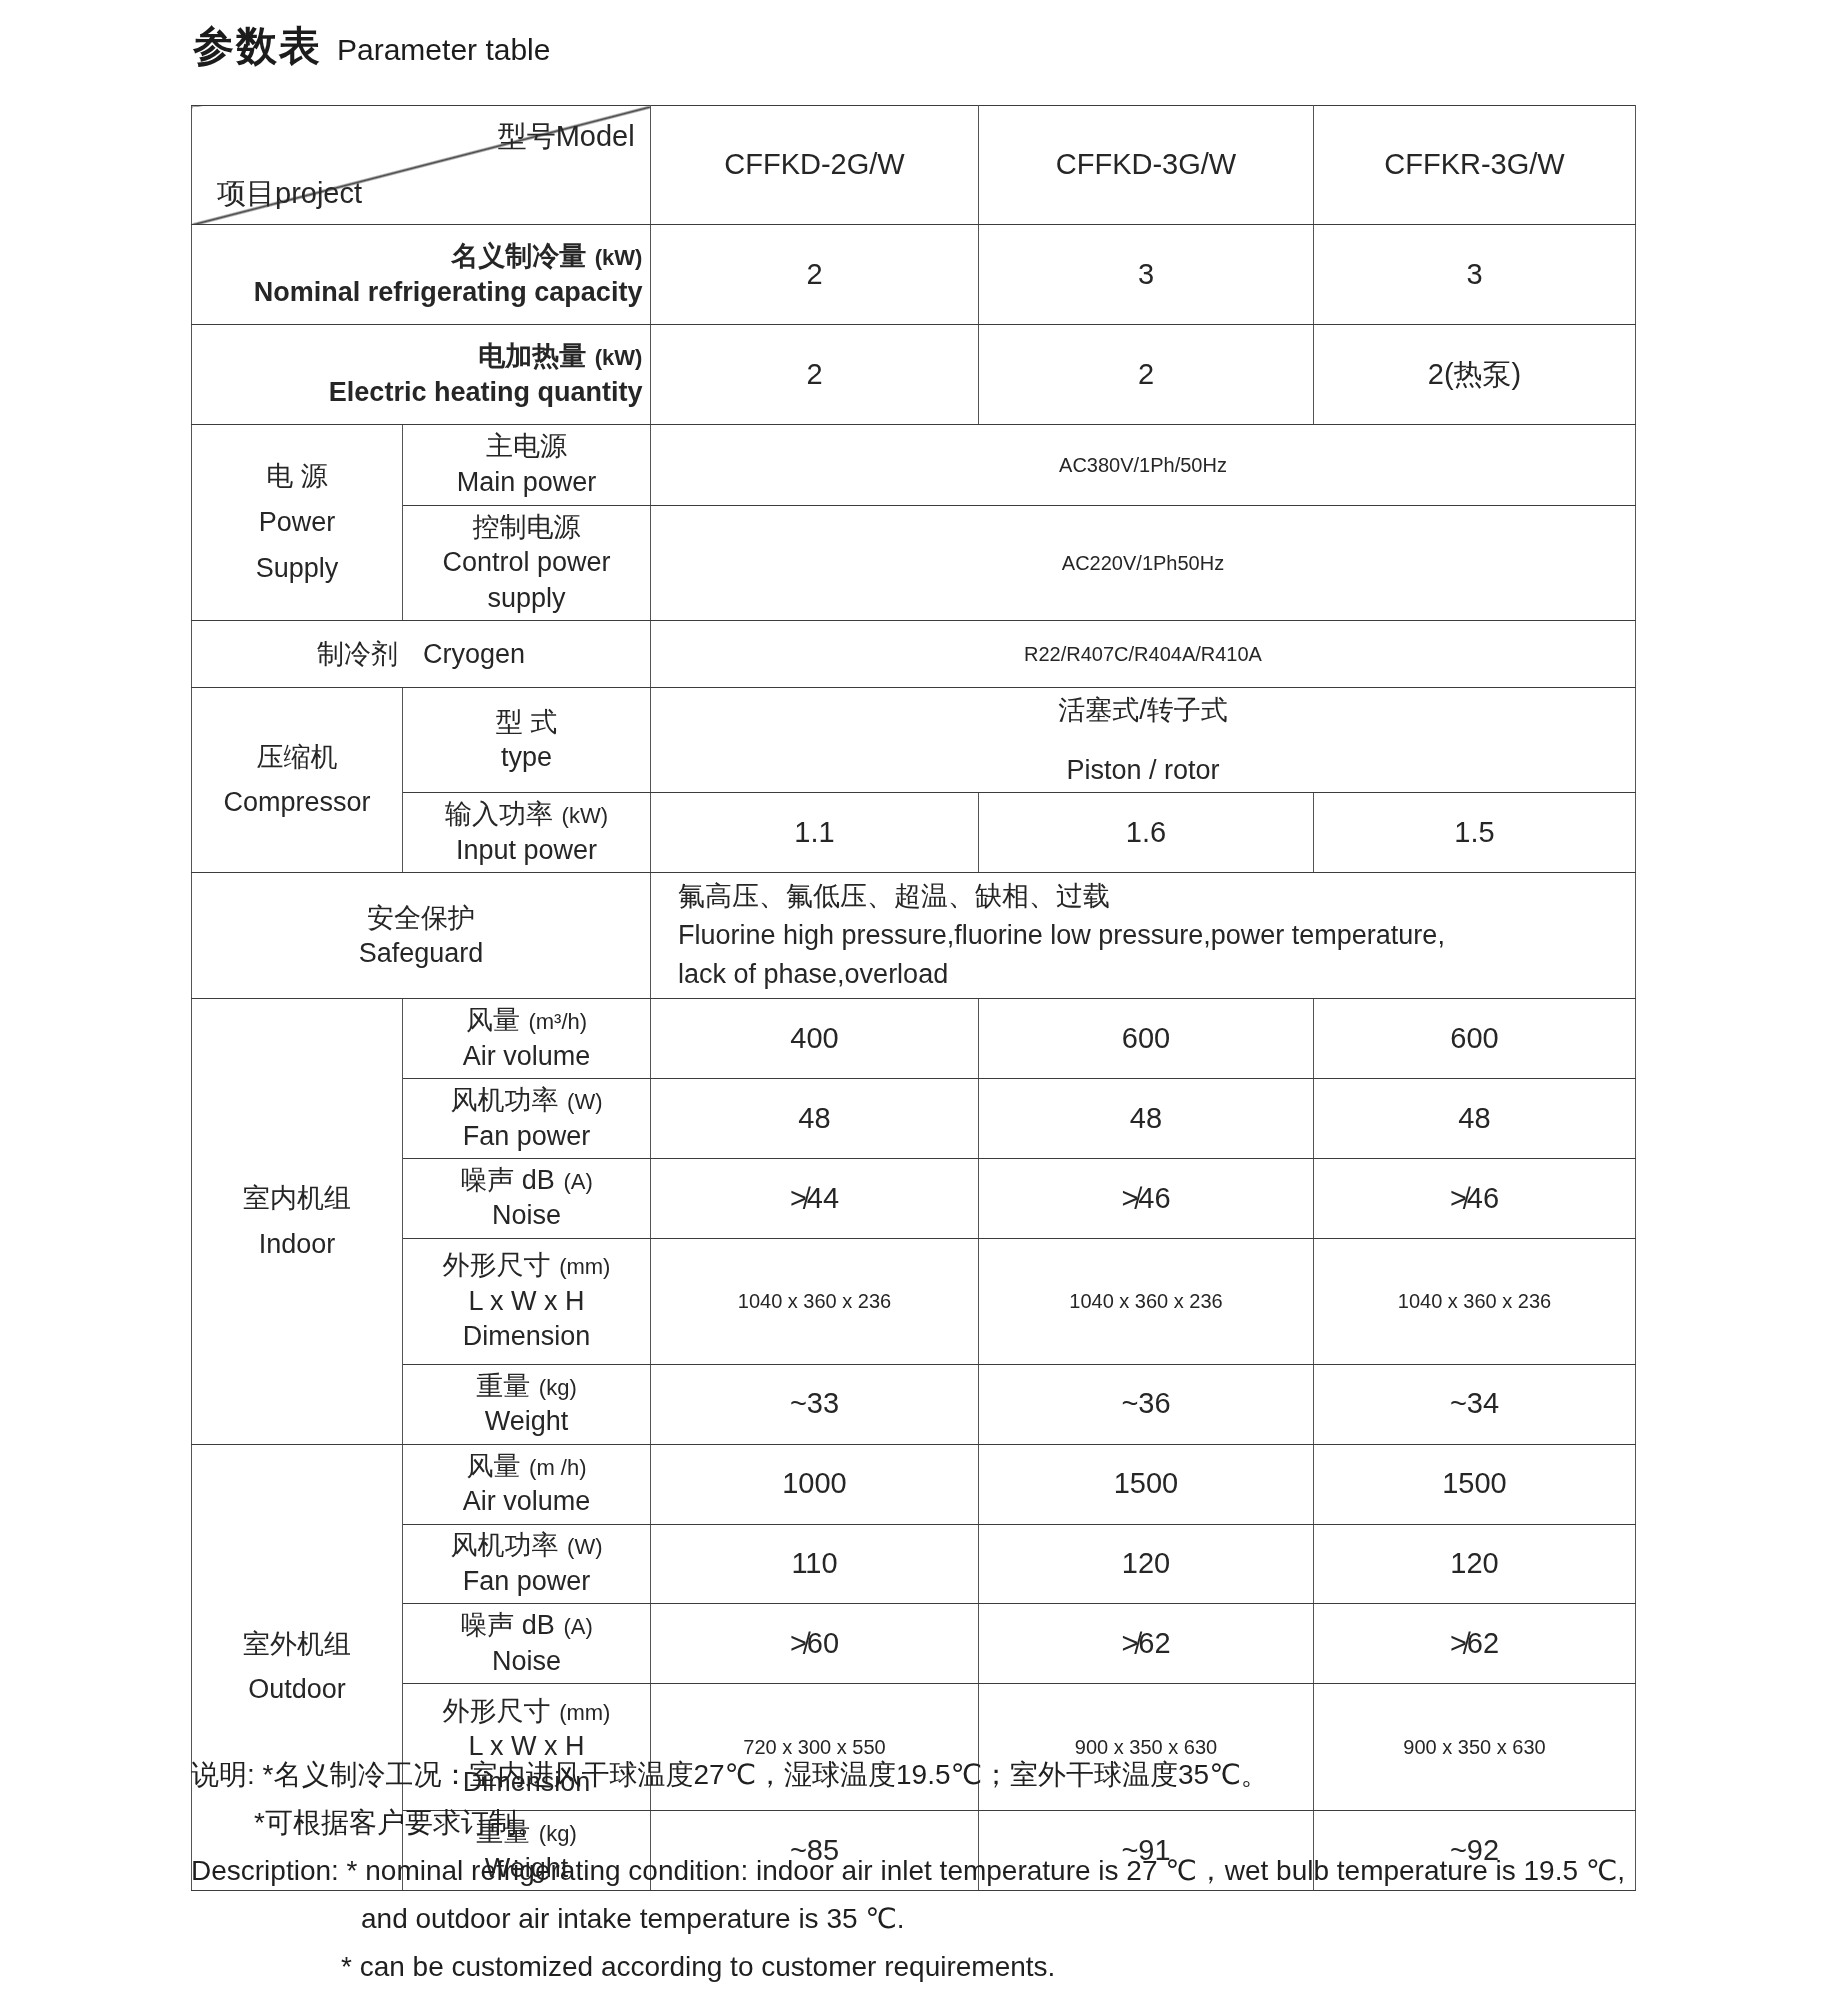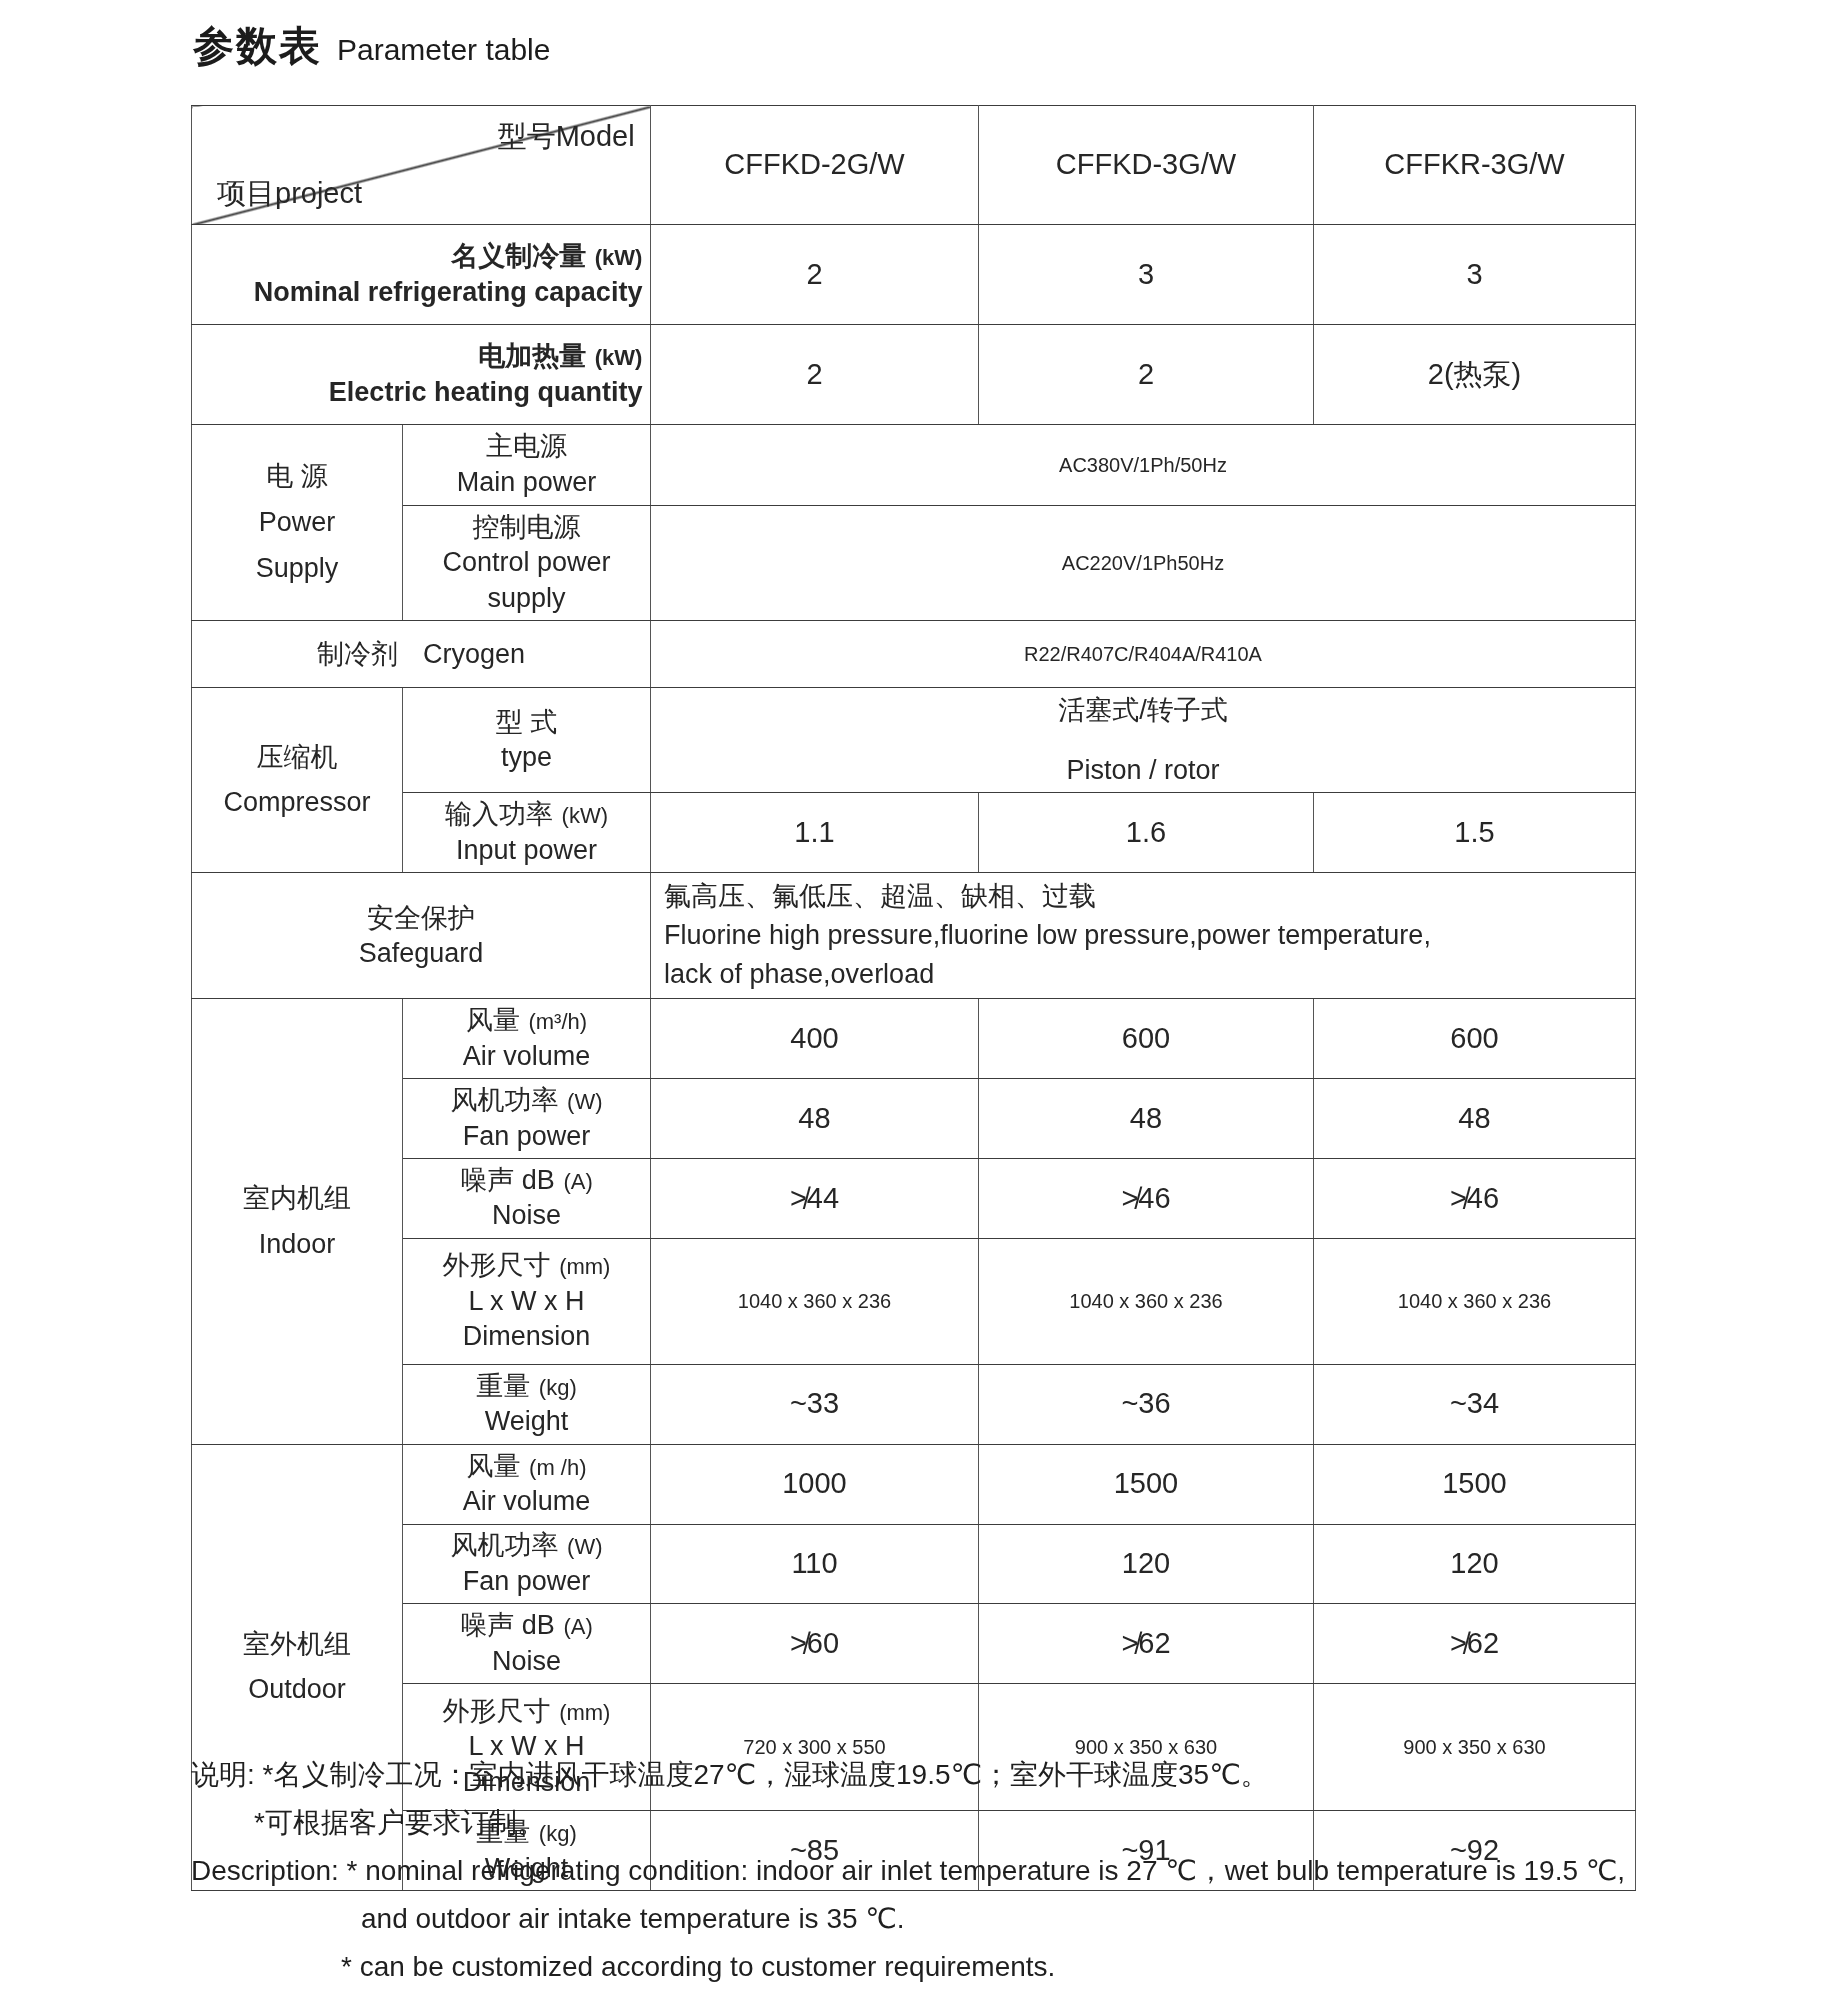--- a/index.html
+++ b/index.html
@@ -33,21 +33,21 @@
   tr.rh78{height:75px}tr.rh133{height:127px}tr.rh77{height:74px}
 
   .rowlabel{text-align:right;padding-left:21px;font-weight:bold;}
   .unit{font-size:22px;margin-left:8.6px;}
   .val{font-size:29px;}
   .valmid{font-size:20px;}
   .group div{line-height:1.7;}
   .sublabel div{line-height:1.32;}
   .cryo .sp{margin-left:25px;}
   .typeval .en{margin-top:25px;}
-  .safeval{text-align:left;padding-left:13px;font-size:27px;}
+  .safeval{text-align:left;padding-left:27px;font-size:27px;}
   .safeval div{line-height:1.45;}
 
   
   .diag{
     position:relative;padding:0;
     background:linear-gradient(to bottom right,
       transparent calc(50% - 1.3px),
       #4a4a4a calc(50% - 0.2px),
       #4a4a4a calc(50% + 1px),
       transparent calc(50% + 2.1px));

